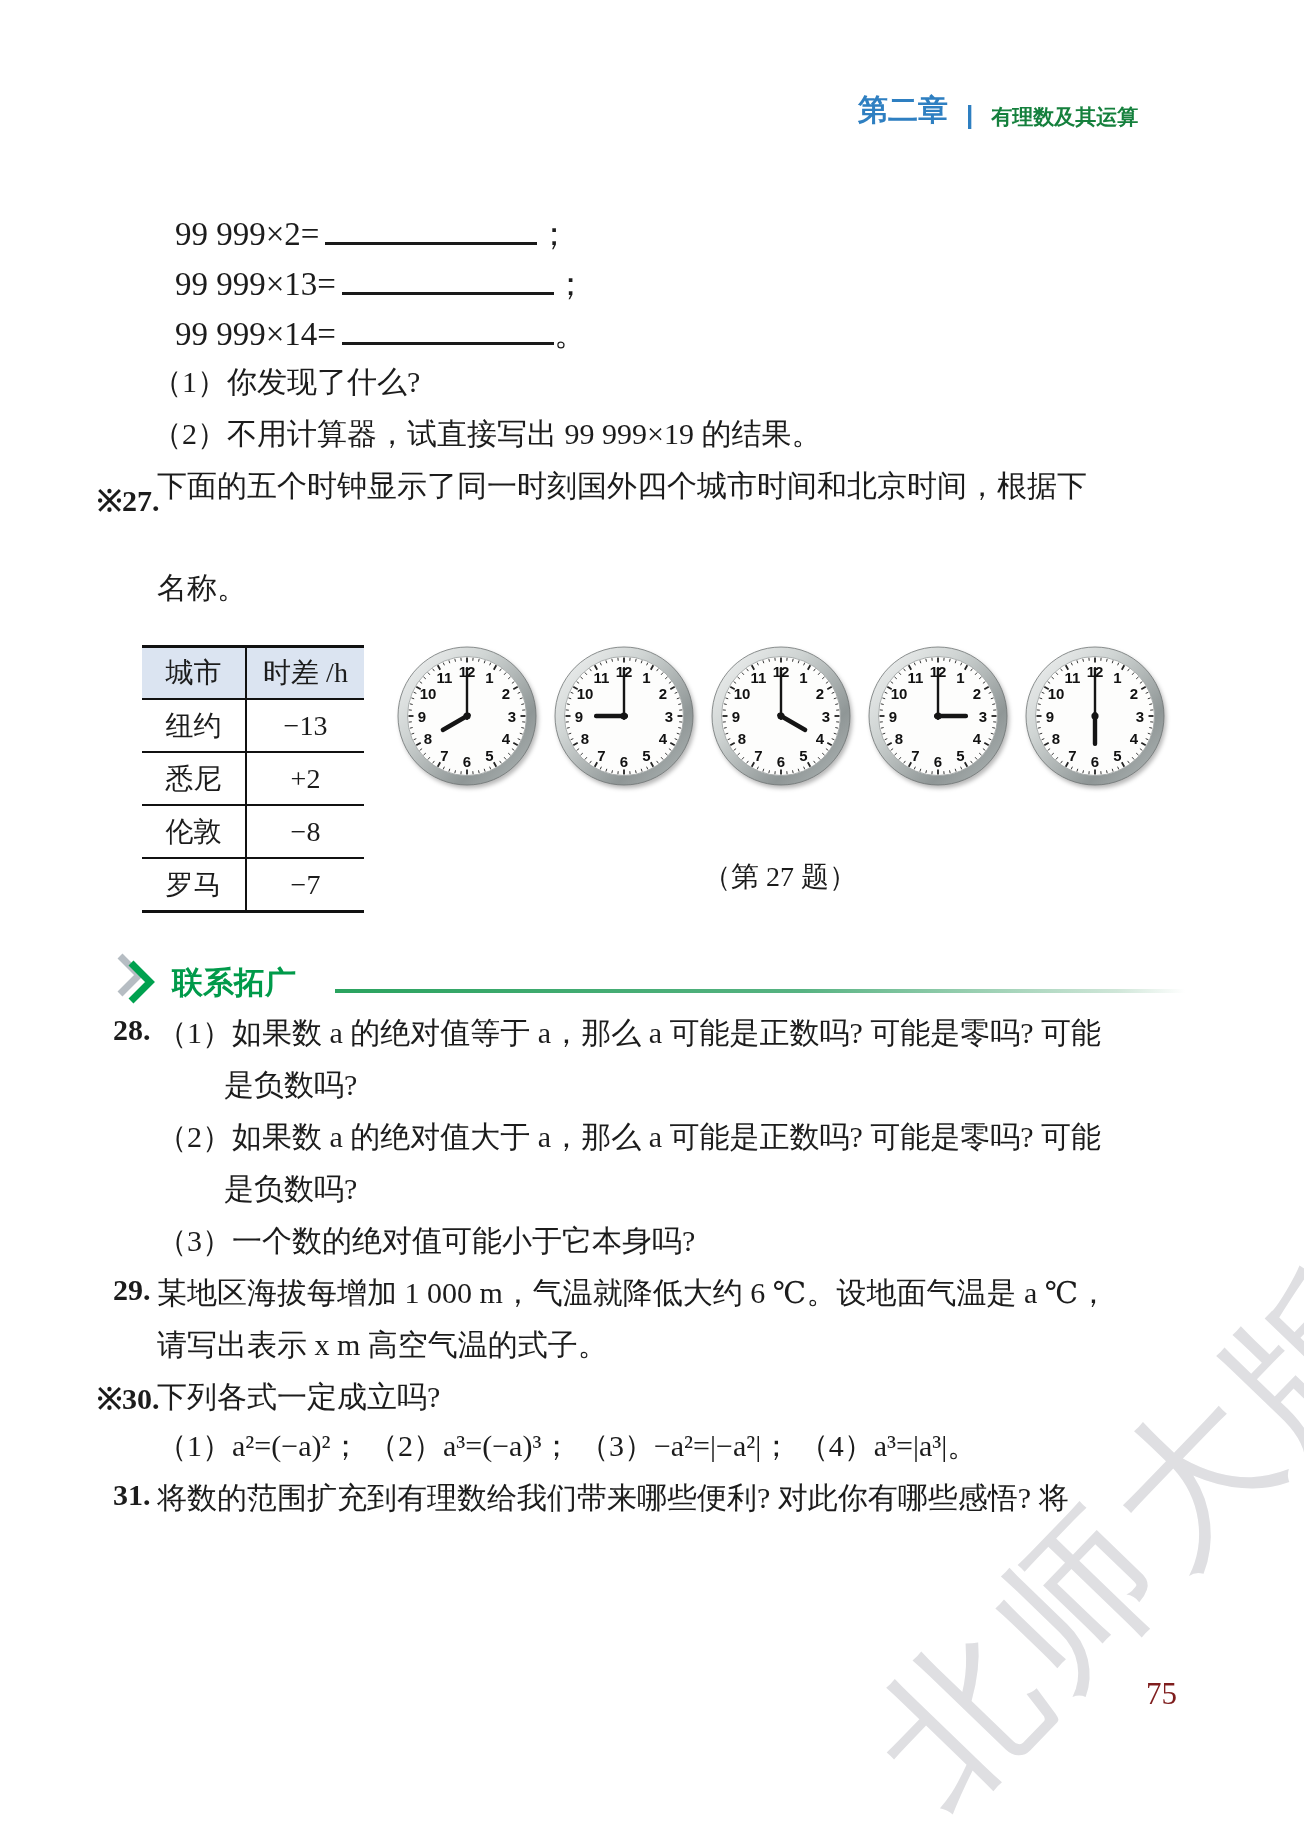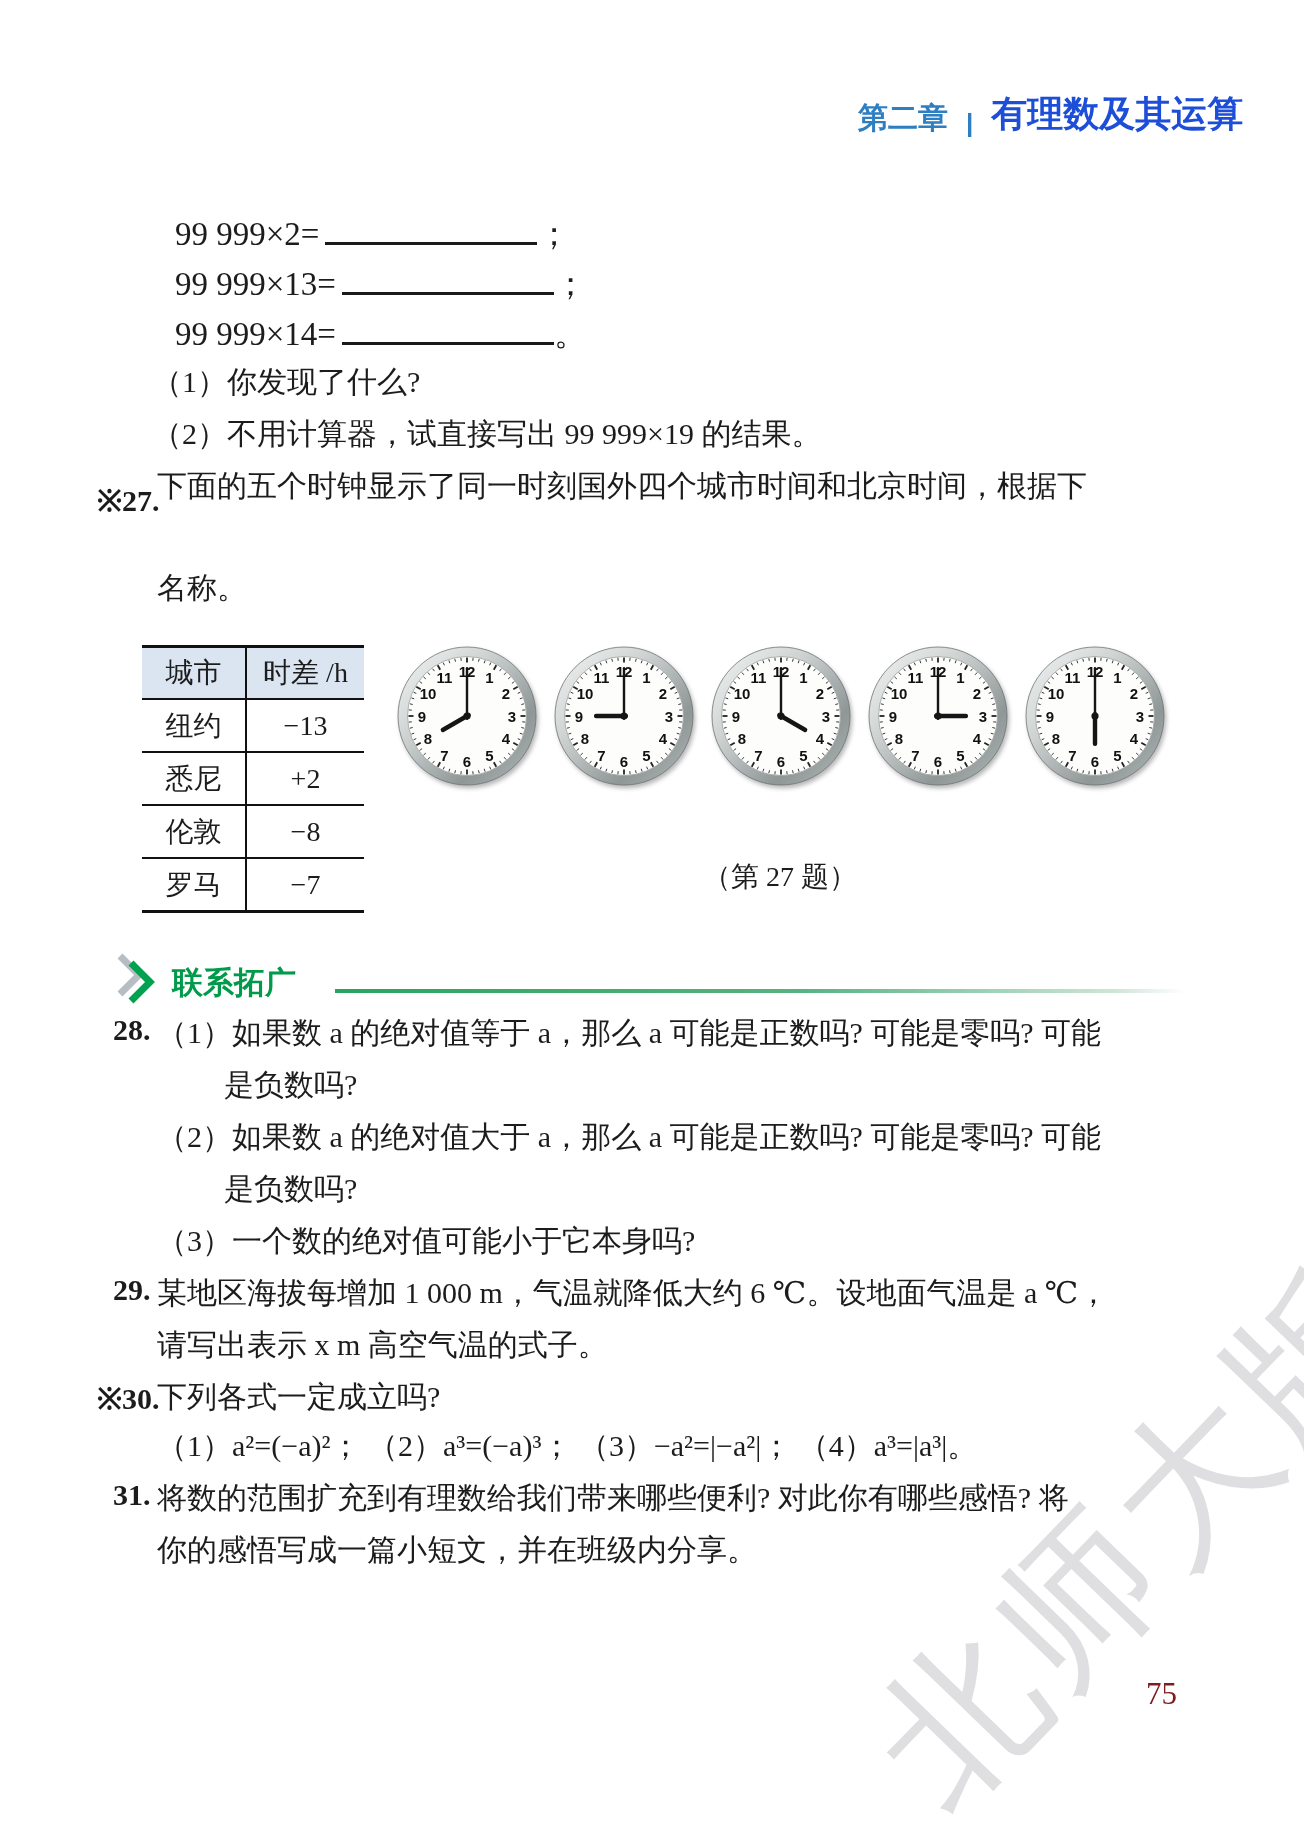--- a/index.html
+++ b/index.html
@@ -8,21 +8,21 @@
   
   .watermark{position:absolute;left:790px;top:1430px;width:700px;text-align:center;
              transform:rotate(-46deg);font-size:158px;letter-spacing:10px;color:#dfdfe2;
              z-index:0;white-space:nowrap;}
   .z{position:relative;z-index:1;}
   
   .chap-header{position:absolute;left:858px;top:90px;display:flex;align-items:flex-end;
                font-family:"Liberation Sans","DejaVu Sans",sans-serif;font-weight:bold;white-space:nowrap;}
   .chap-num{font-size:30px;color:#2e7fc1;}
   .chap-div{font-size:26px;color:#2e7fc1;margin:0 18px;}
-  .chap-title{font-size:36px;color:#1d4ed8;}
+  .chap-title{font-size:21px;color:#15803d;}
   
   .tline{position:absolute;font-size:30px;white-space:nowrap;}
   .pnum{position:absolute;font-size:30px;font-weight:bold;white-space:nowrap;}
   
   .eq-block{position:absolute;left:175px;top:212px;}
   .eq-line{height:50px;font-size:33px;white-space:nowrap;}
   .blank{display:inline-block;width:212px;height:0.9em;border-bottom:3px solid #1a1a1a;margin-left:6px;}
   
   .tz-table{position:absolute;left:142px;top:645px;border-collapse:collapse;font-size:28px;
             border-top:3px solid #111;border-bottom:3px solid #111;}
@@ -547,17 +547,16 @@
   <div class="pnum z" style="left:113px;top:1273px">29.</div>
   <div class="tline z" style="left:157px;top:1273px">某地区海拔每增加 1 000 m，气温就降低大约 6 ℃。设地面气温是 a ℃，</div>
   <div class="tline z" style="left:157px;top:1325px">请写出表示 x m 高空气温的式子。</div>
 
   <div class="pnum z" style="left:97px;top:1377px">※30.</div>
   <div class="tline z" style="left:157px;top:1377px">下列各式一定成立吗?</div>
   <div class="tline z" style="left:157px;top:1426px">（1）a²=(−a)²； （2）a³=(−a)³； （3）−a²=|−a²|； （4）a³=|a³|。</div>
 
   <div class="pnum z" style="left:113px;top:1478px">31.</div>
   <div class="tline z" style="left:157px;top:1478px">将数的范围扩充到有理数给我们带来哪些便利? 对此你有哪些感悟? 将</div>
-  <div class="tline z" style="left:157px;top:1530px">你的感悟写成一篇小短文，并在班级内分享。</div>
 
   <div class="page-num z">75</div>
 
 </div>
 
 </body></html>

